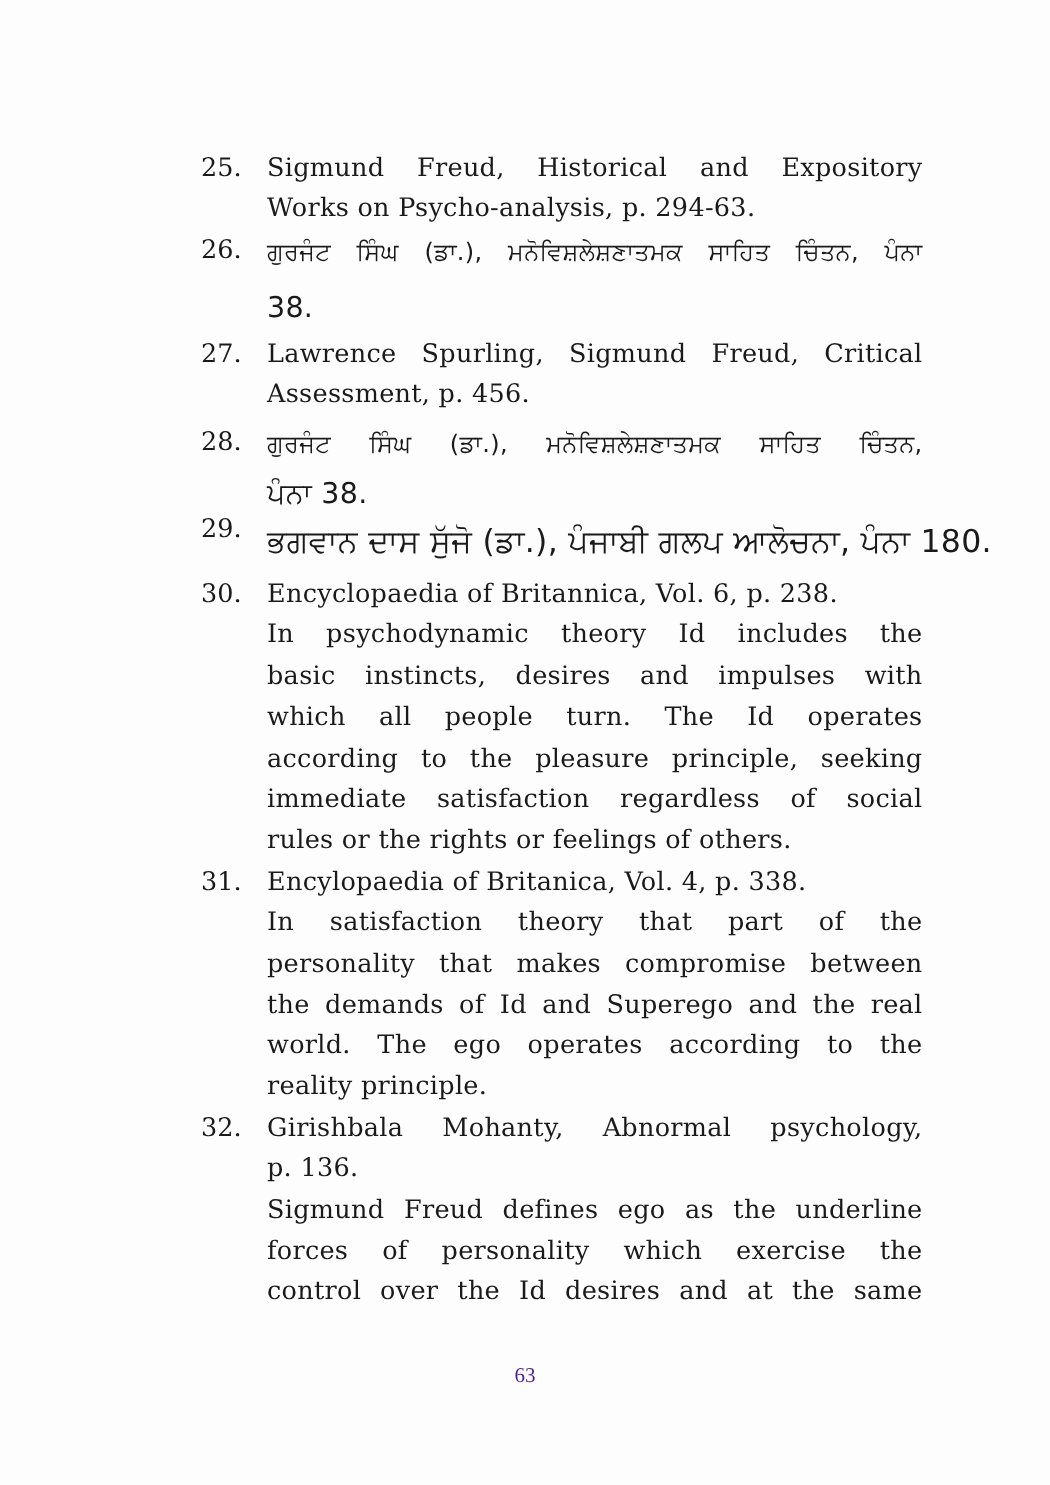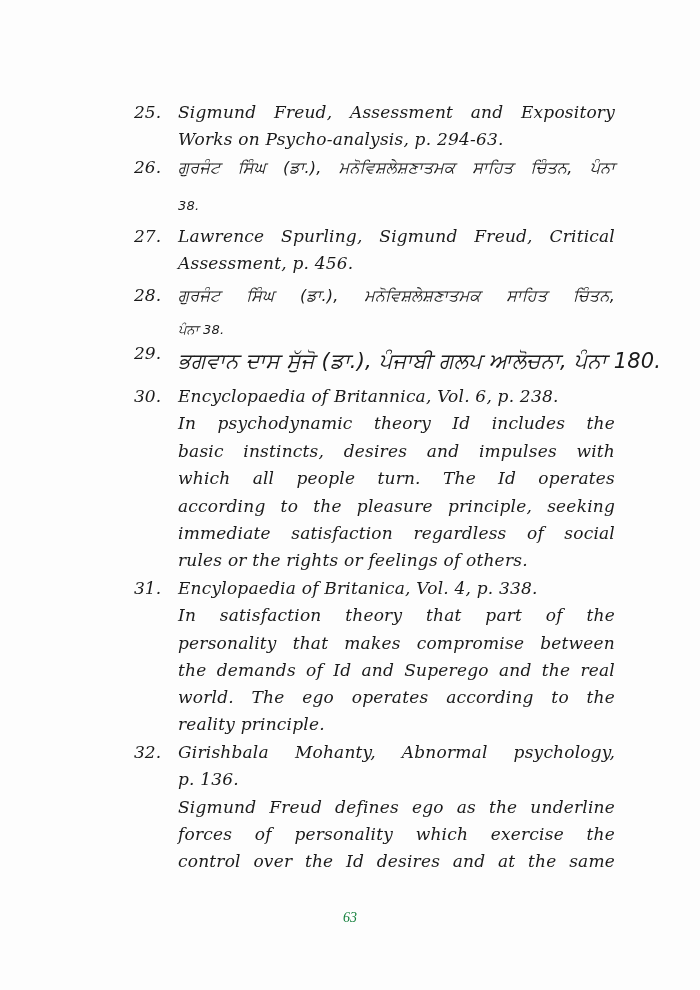--- a/index.html
+++ b/index.html
@@ -11,21 +11,21 @@
       width: 700px;
       height: 990px;
       position: relative;
       overflow: hidden;
       font-family: "DejaVu Serif", "Liberation Serif", serif;
       color: #1a1a1a;
     }
     .page {
       position: absolute;
       left: 0; top: 0;
-      width: 588px; height: 990px; font-style: italic;
+      width: 588px; height: 990px;
     }
     .line {
       position: absolute;
       left: 178px;
       width: 437px;
       height: 27px;
       line-height: 27px;
       font-size: 17px;
       white-space: nowrap;
       text-align: justify;
@@ -41,41 +41,41 @@
       height: 27px;
       line-height: 27px;
       font-size: 17px;
     }
     .gur {
       font-family: "DejaVu Sans", "Liberation Sans", sans-serif;
       font-size: 16px;
     }
     .gur-small {
       font-family: "DejaVu Sans", "Liberation Sans", sans-serif;
-      font-size: 13px;
+      font-size: 19px;
     }
     .pagenum {
       position: absolute;
       left: 0;
       width: 700px;
       top: 910px;
       text-align: center;
       font-family: "Liberation Serif", serif;
       font-size: 14px;
-      color: #15803d;
+      color: #4c1d95;
     }
   </style>
 </head>
 <body>
 
 <div class="page">
 
   <div>
     <span class="num" style="top:99px">25.</span>
-    <div class="line" style="top:99px">Sigmund Freud, Assessment and Expository</div>
+    <div class="line" style="top:99px">Sigmund Freud, Historical and Expository</div>
     <div class="line last" style="top:126px">Works on Psycho-analysis, p. 294-63.</div>
   </div>
 
   <div>
     <span class="num" style="top:154px">26.</span>
     <div class="line gur" style="top:154px">ਗੁਰਜੰਟ ਸਿੰਘ (ਡਾ.), ਮਨੋਵਿਸ਼ਲੇਸ਼ਣਾਤਮਕ ਸਾਹਿਤ ਚਿੰਤਨ, ਪੰਨਾ</div>
     <div class="line last gur-small" style="top:192px">38.</div>
   </div>
 
   <div>

